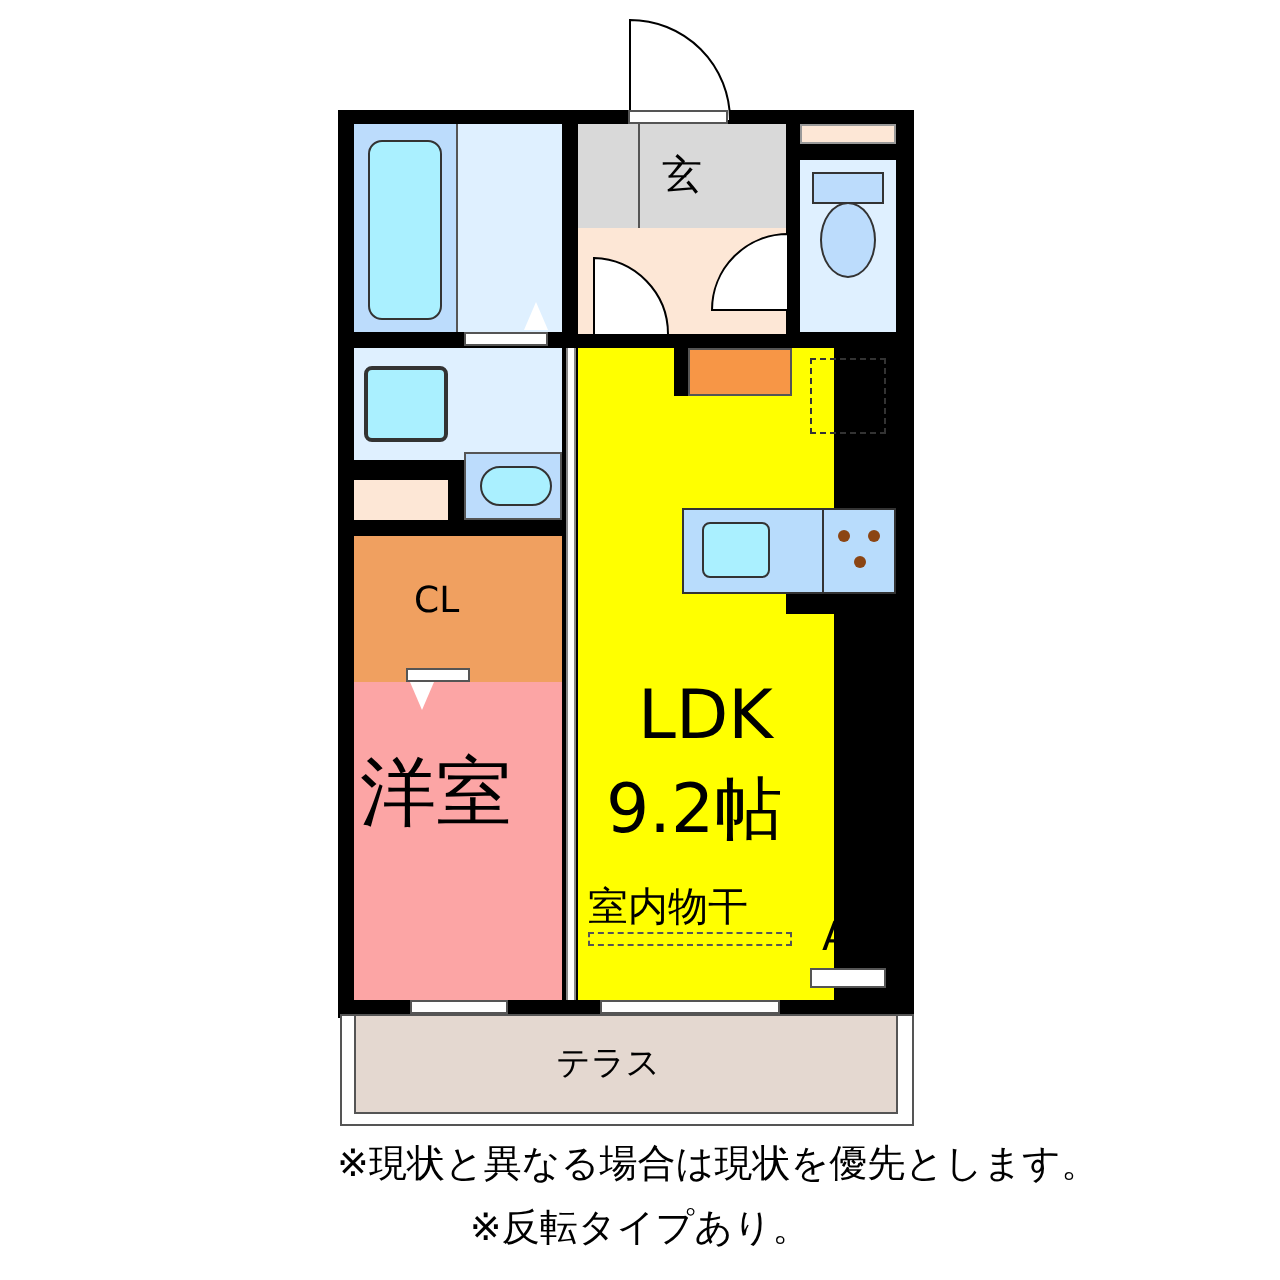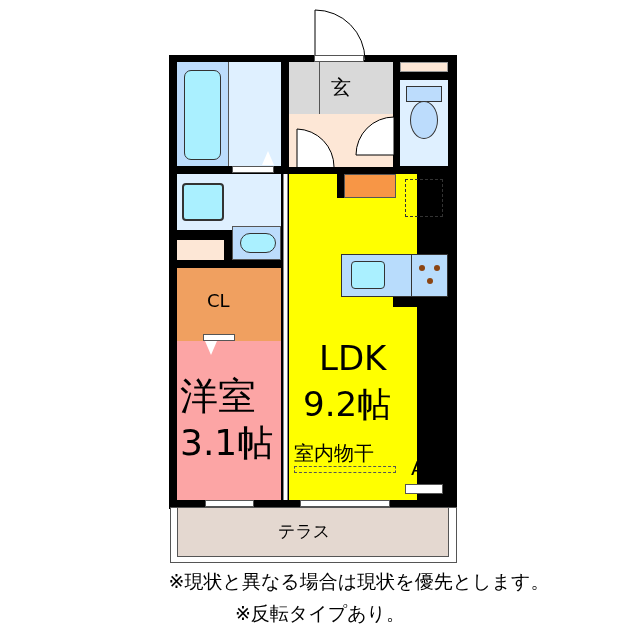--- a/index.html
+++ b/index.html
@@ -49,21 +49,20 @@
 <div class="abs" style="left:177px;top:240px;width:47px;height:20px;background:#fde7d6;"></div>
 
 <div class="abs" style="left:177px;top:268px;width:104px;height:82px;background:#f0a060;">
   <span class="lbl" style="left:30px;top:22px;font-size:18px;">CL</span>
 </div>
 <div class="abs" style="left:203px;top:334px;width:32px;height:7px;background:#fff;border:1px solid #555;"></div>
 
 <div class="abs" style="left:177px;top:341px;width:104px;height:159px;background:#fca5a5;">
   <div class="abs" style="left:28px;top:0;width:0;height:0;border-left:6px solid transparent;border-right:6px solid transparent;border-top:14px solid #fff;"></div>
   <span class="lbl" style="left:3px;top:30px;font-size:38px;">洋室</span>
-  <span class="lbl" style="left:3px;top:78px;font-size:36px;">3.1帖</span>
 </div>
 
 <div class="abs" style="left:283px;top:174px;width:5px;height:326px;background:#fff;border-left:1px solid #888;border-right:1px solid #888;"></div>
 
 <div class="abs" style="left:289px;top:174px;width:128px;height:326px;background:#ffff00;">
   <div class="abs wall" style="left:48px;top:0;width:7px;height:24px;"></div>
   <div class="abs" style="left:55px;top:0;width:52px;height:24px;background:#f79646;border:1px solid #555;"></div>
   <div class="abs" style="left:116px;top:5px;width:38px;height:38px;border:1.5px dashed #333;"></div>
   <div class="abs" style="left:52px;top:80px;width:107px;height:43px;background:#b8dcfc;border:1px solid #333;">
     <div class="abs" style="left:9px;top:6px;width:34px;height:28px;background:#aaf0ff;border:1.5px solid #333;border-radius:4px;"></div>

